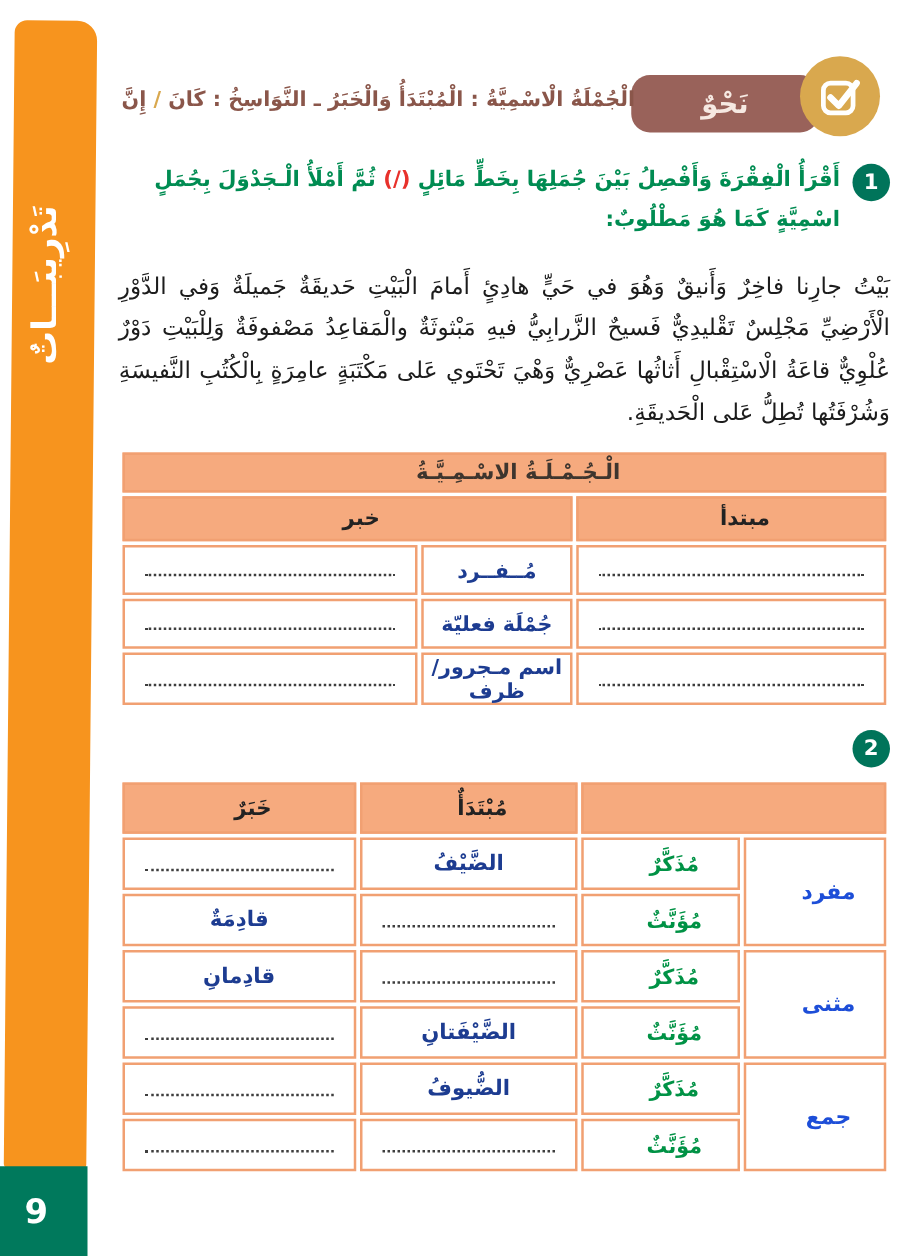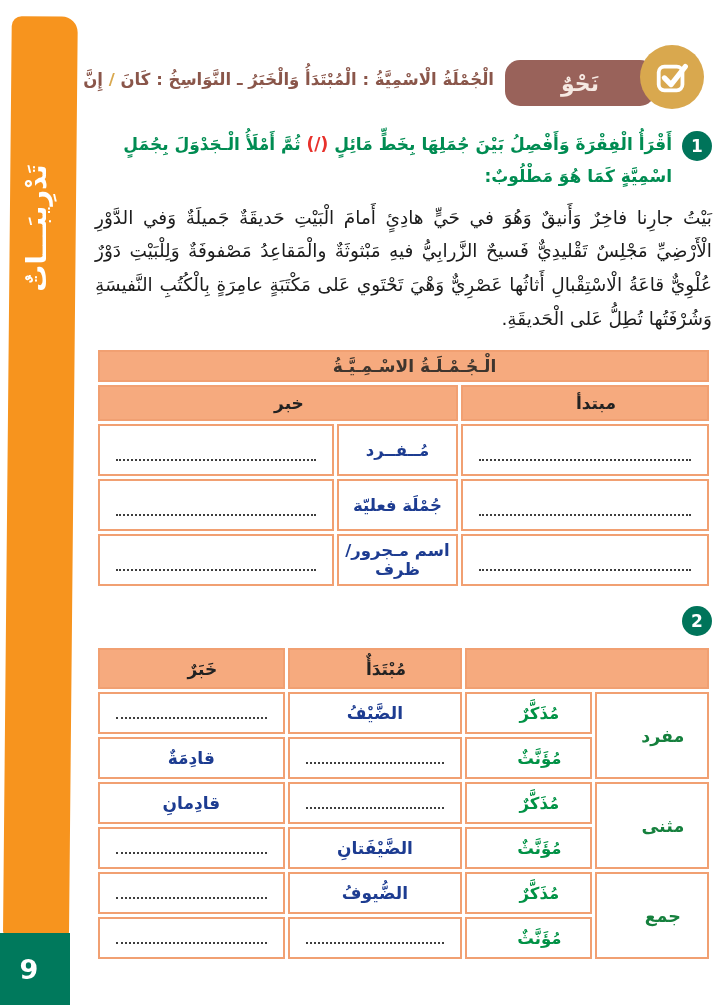--- a/index.html
+++ b/index.html
@@ -37,67 +37,67 @@
     background:#99625A; border-radius:15px; color:#F6E9E2;
     display:flex; align-items:center; justify-content:center;
     font-size:22px; font-weight:bold;
   }
   .badge-circle {
     position:absolute; top:45px; right:8px; width:64px; height:64px;
     background:#D9A84E; border-radius:50%;
     display:flex; align-items:center; justify-content:center;
   }
   .page-title {
-    position:absolute; top:70px; right:218px;
+    position:absolute; top:70px; right:204px;
     color:#8A564A; font-size:16.5px; font-weight:bold; white-space:nowrap;text-align:right;
   }
   .gold { color:#D9A84E; }
 
   
   .exercise { display:flex; gap:10px; align-items:flex-start; }
   .num-circle {
     flex:0 0 auto; width:30px; height:30px; border-radius:50%;
     background:#00745A; color:#fff; font-size:17px; font-weight:bold;
     display:flex; align-items:center; justify-content:center; margin-top:3px;
   }
   .instr { color:#008C52; font-size:17px; font-weight:bold; line-height:1.9; }
   .red { color:#E8312B; }
 
   .paragraph {
-    margin-top:8px; color:#1c1c1c; font-size:18.5px; line-height:1.82;
+    margin-top:20px; color:#1c1c1c; font-size:18.5px; line-height:1.82;
     text-align:justify; font-weight:500;
   }
 
   
   table { width:100%; border-collapse:separate; border-spacing:3px; }
   td { border:2px solid #F1A072; padding:0 6px; }
   .fill { background:#F6AA7E;padding-left:28px; }
   .t-title td { height:32px; text-align:center; font-weight:bold; font-size:17px; color:#3E352E; }
   .t-sub td { height:36px; text-align:center; font-weight:bold; font-size:17px; color:#222; }
-  .t-body td { height:52px; background:#fff; }
+  .t-body td { height:40px; background:#fff; }
   .cell-label { color:#1D3C91; font-weight:bold; font-size:16.5px; text-align:center; vertical-align:middle; }
   .cell-blank { vertical-align:bottom; }
   .blank { height:0; border-bottom:2.6px dotted #3E3E3E; margin:0 10px 13px 10px; }
 
   .t1 { margin-top:12px; }
   .t1 .w-mub { width:41%; }
   .t1 .w-lab { width:20%; }
 
   .ex2 { margin-top:14px; }
 
   .t2 { margin-top:9px; }
   .t2 .t-sub td { height:41px; }
   .t2 .t-body td { height:42px; }
   .w-cat { width:19%; }
   .w-gen { width:21%; }
   .w-mu2 { width:29%; }
   .w-kh2 { width:31%; }
   .cell-val { color:#1D3C91; font-weight:bold; font-size:17px; text-align:center; vertical-align:middle; }
   .cell-gender { color:#009245; font-weight:bold; font-size:16.5px; text-align:center; vertical-align:middle; }
-  .cell-category { color:#15803d; font-weight:bold; font-size:17.5px; text-align:center; vertical-align:middle;margin-top:48px; }
+  .cell-category { color:#1d4ed8; font-weight:bold; font-size:17.5px; text-align:center; vertical-align:middle;margin-top:48px; }
 </style>
 </head>
 <body>
 
 <div class="page">
 
   <div class="sidebar-strip"></div>
   <div class="sidebar-label">تَدْرِيبَـــاتٌ</div>
   <div class="page-num-block">
     <span class="page-num">9</span>

